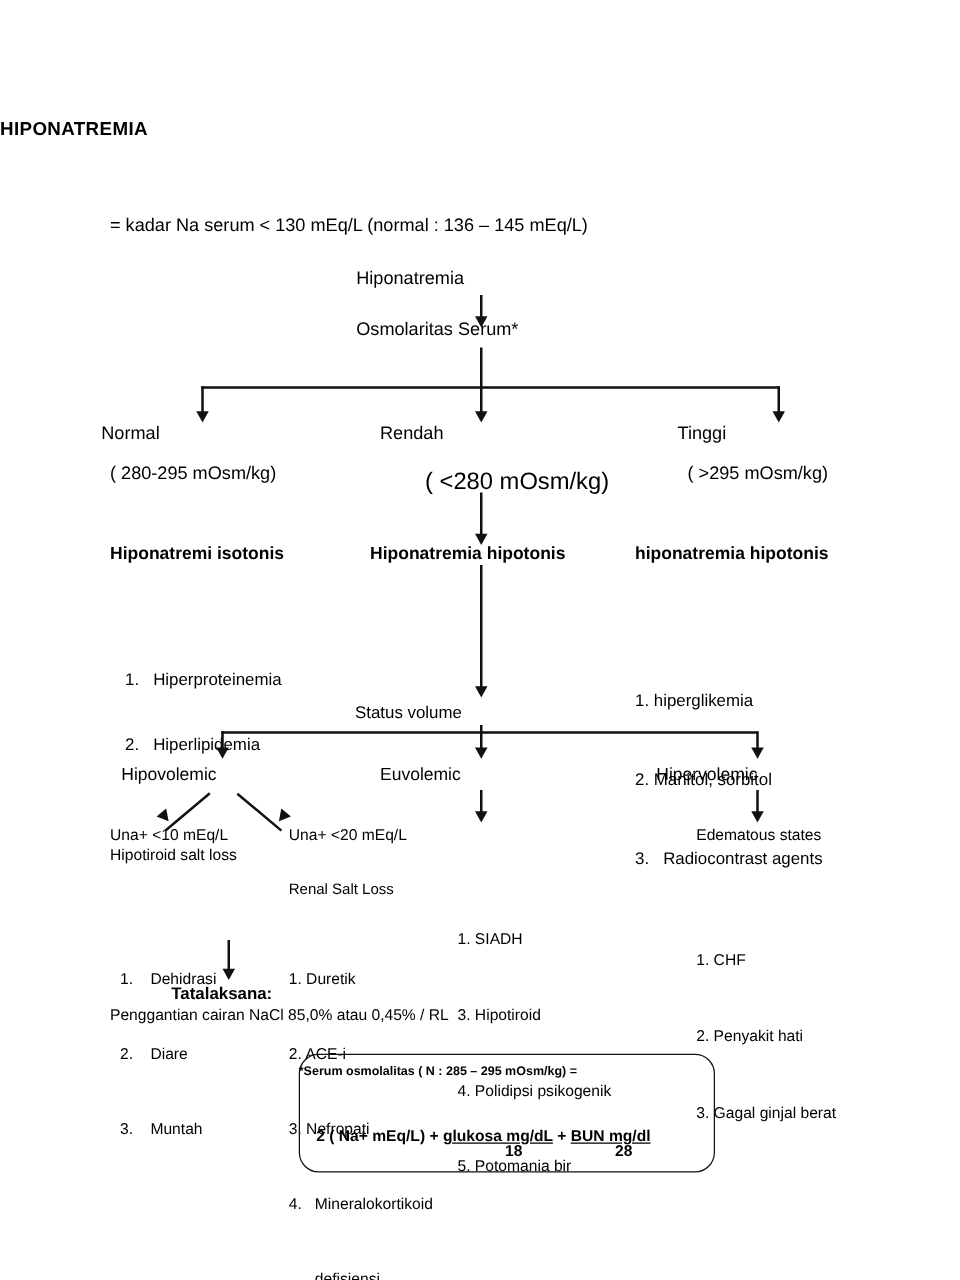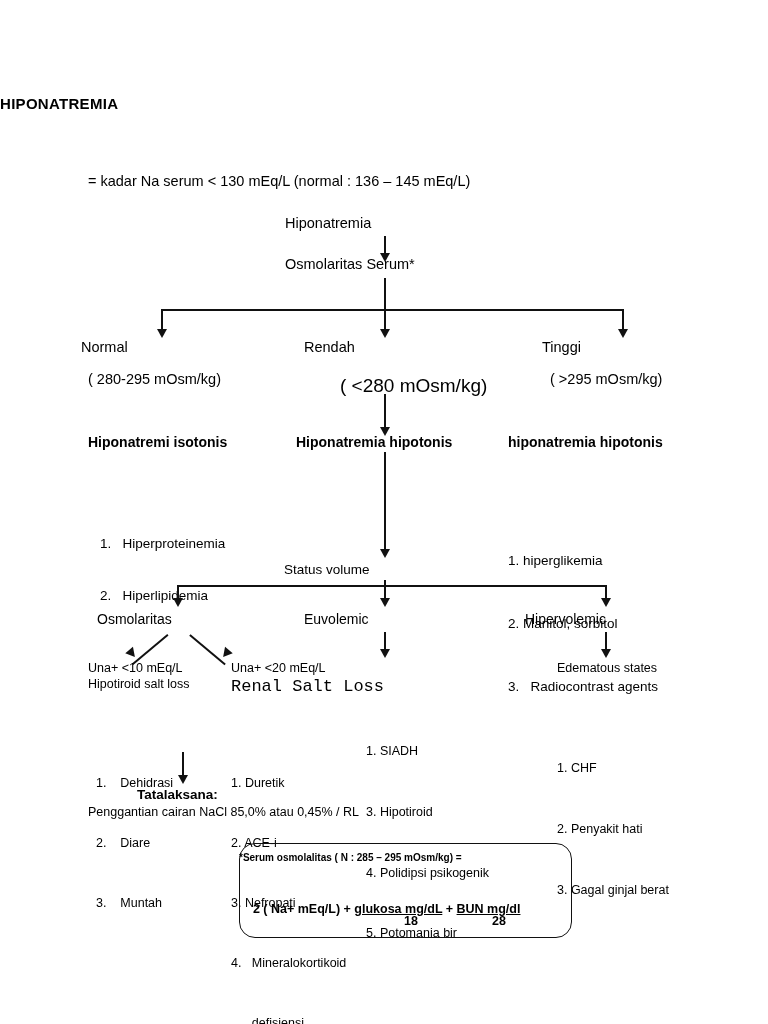--- a/index.html
+++ b/index.html
@@ -144,21 +144,21 @@
 
   <div class="vline" style="left:384px; top:580px; height:6px;"></div>
   <div class="hline" style="left:177px; top:585px; width:429px;"></div>
   <div class="vline" style="left:177px; top:585px; height:16px;"></div>
   <div class="arrowhead" style="left:173px; top:598px;"></div>
   <div class="vline" style="left:384px; top:585px; height:16px;"></div>
   <div class="arrowhead" style="left:380px; top:598px;"></div>
   <div class="vline" style="left:605px; top:585px; height:16px;"></div>
   <div class="arrowhead" style="left:601px; top:598px;"></div>
 
-  <div class="t center" style="left:97px; top:611px; width:160px; font-size:14px;">Osmolaritas</div>
+  <div class="t center" style="left:97px; top:611px; width:160px; font-size:14px;">Hipovolemic</div>
   <div class="t center" style="left:304px; top:611px; width:160px; font-size:14px;">Euvolemic</div>
   <div class="t center" style="left:525px; top:611px; width:160px; font-size:14px;">Hipervolemic</div>
 
   <div class="diag" style="left:168px; top:634px; width:46px; transform: rotate(140deg);"></div>
   <div class="diag-head" style="left:127px; top:649px; transform: rotate(-40deg);"></div>
 
   <div class="diag" style="left:190px; top:634px; width:46px; transform: rotate(40deg);"></div>
   <div class="diag-head" style="left:221px; top:649px; transform: rotate(40deg);"></div>
 
   <div class="vline" style="left:384px; top:632px; height:20px;"></div>
@@ -171,21 +171,21 @@
   <div class="t" style="left:88px; top:676px; font-size:12.5px;">Hipotiroid salt loss</div>
   <div class="t" style="left:96px; top:693px; font-size:12.5px; line-height:1.6;">
     <ol class="num">
       <li>1.    Dehidrasi</li>
       <li>2.    Diare</li>
       <li>3.    Muntah</li>
     </ol>
   </div>
 
   <div class="t" style="left:231px; top:660px; font-size:12.5px;">Una+ &lt;20 mEq/L</div>
-  <div class="t" style="left:231px; top:676px; font-size:17px;font-family:Liberation Mono, monospace;">Renal Salt Loss</div>
+  <div class="t" style="left:231px; top:704px; font-size:12px;">Renal Salt Loss</div>
   <div class="t" style="left:231px; top:693px; font-size:12.5px; line-height:1.6;">
     <ol class="num">
       <li>1. Duretik</li>
       <li>2. ACE-i</li>
       <li>3. Nefropati</li>
       <li>4.   Mineralokortikoid</li>
       <li>      defisiensi</li>
     </ol>
   </div>
 

